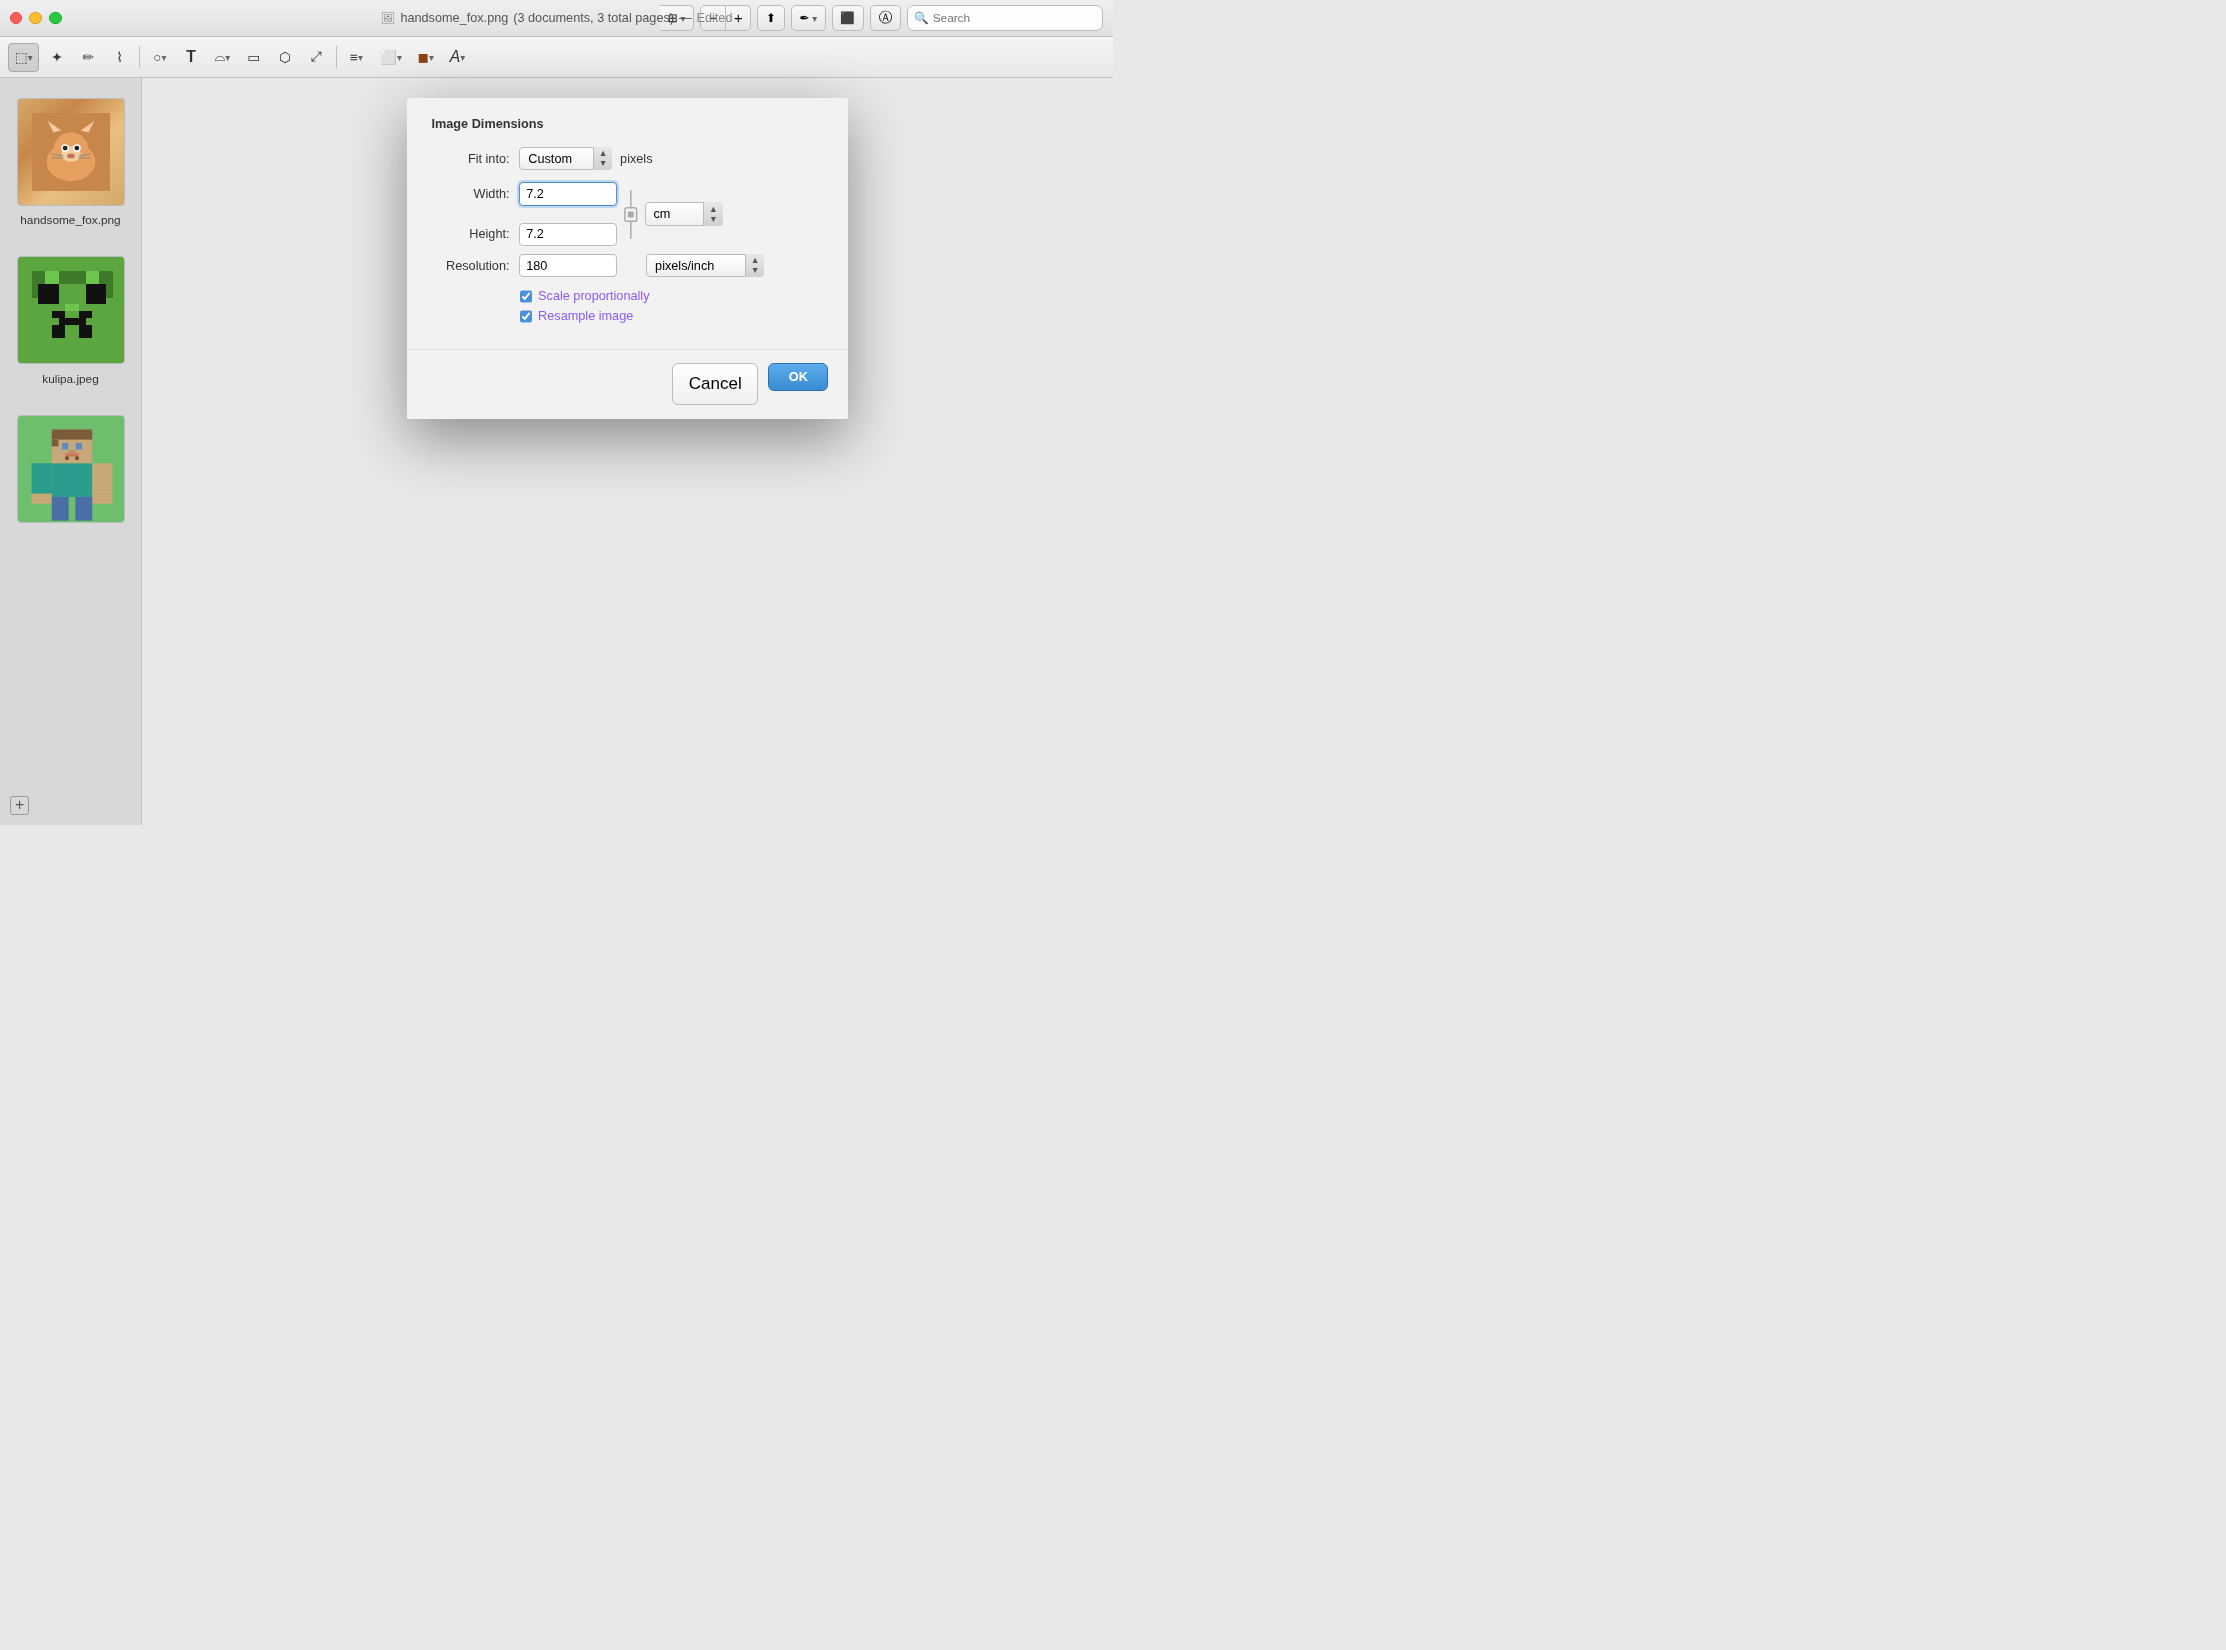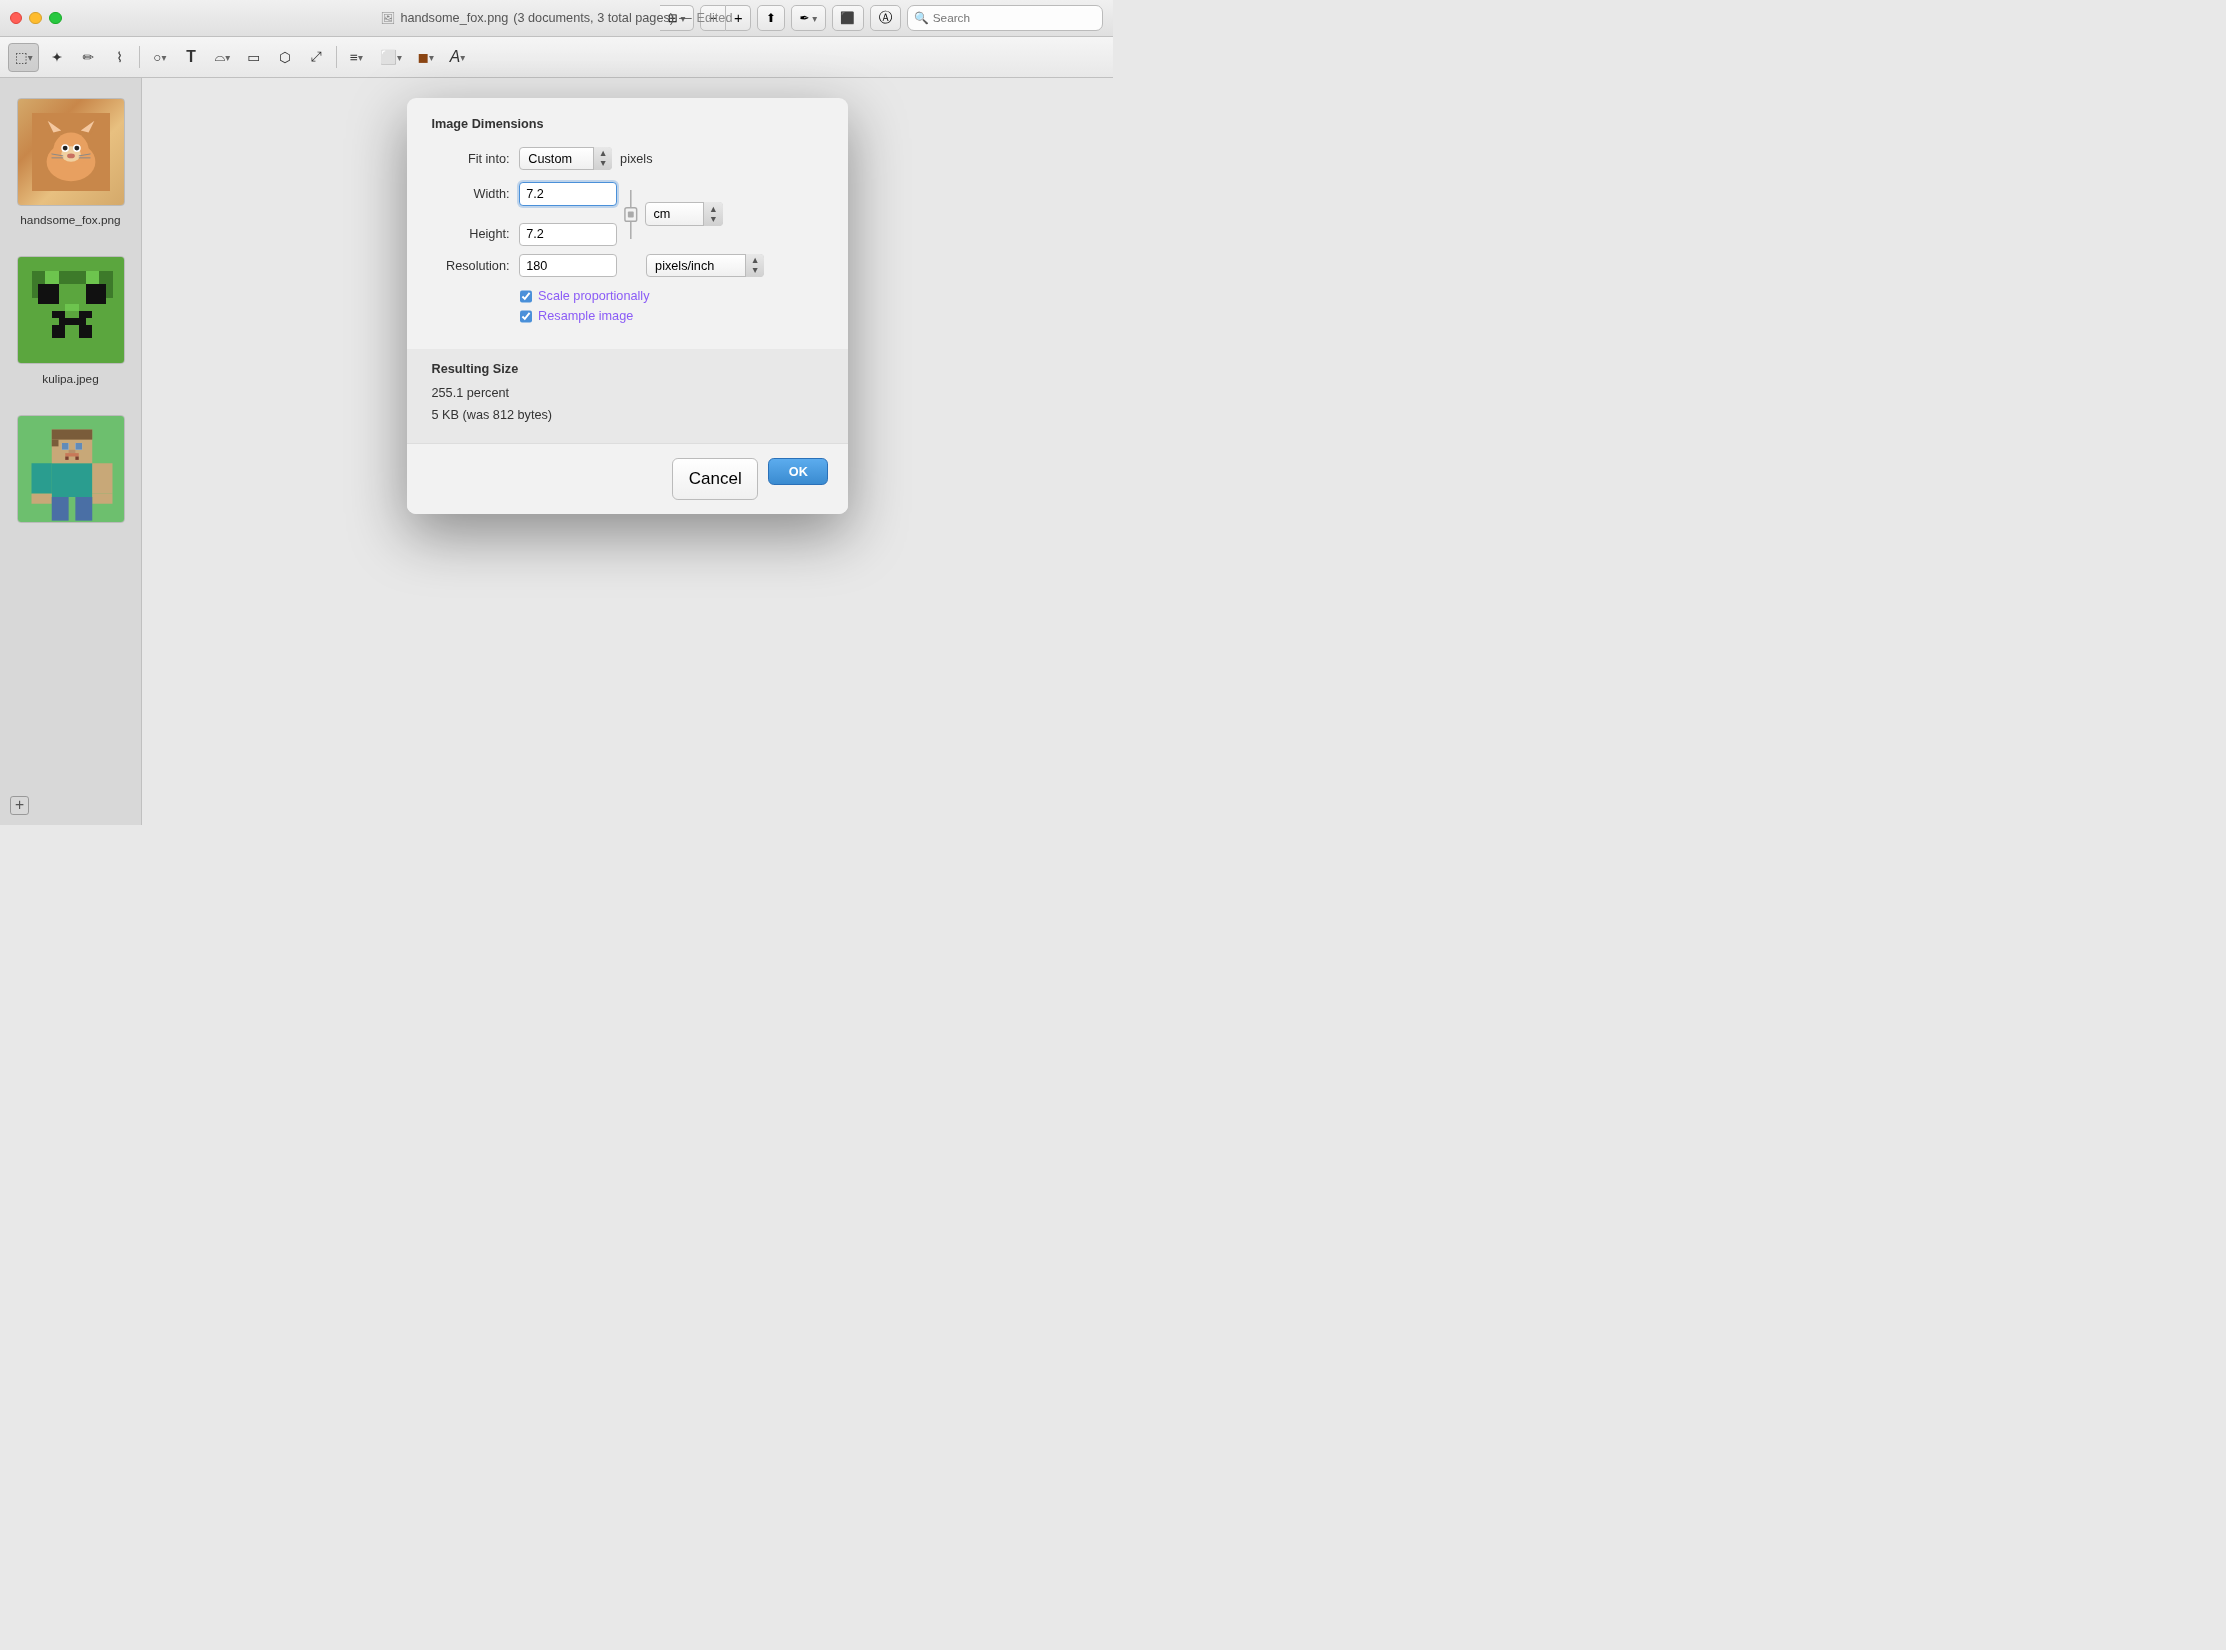--- a/index.html
+++ b/index.html
@@ -194,21 +194,21 @@
       border-radius: 2.9px;
       display: flex;
       align-items: center;
       justify-content: center;
       font-size: 15.7px;
       color: #555;
       cursor: pointer;
     }
     .dialog {
       background: #f2f2f2;
-      border-radius: 9px;
+      border-radius: 2px;
       box-shadow: 0 19.6px 59px rgba(0,0,0,0.4);
       width: 441px;
       padding: 0;
       overflow: hidden;
     }
     .dialog-body {
       padding: 19.6px 24.5px 19.6px;
     }
     .dialog-section-title {
       font-size: 12.7px;
@@ -633,25 +633,20 @@
         <div class="checkbox-row">
           <input type="checkbox" class="checkbox-input" checked="" style="">
           <span class="checkbox-label">Scale proportionally</span>
         </div>
         <div class="checkbox-row">
           <input type="checkbox" class="checkbox-input" checked="" style="">
           <span class="checkbox-label">Resample image</span>
         </div>
       </div>
 
-      <div class="resulting-size-section">
-        <div class="resulting-title">Resulting Size</div>
-        <div class="resulting-value">255.1 percent</div>
-        <div class="resulting-value">5 KB (was 812 bytes)</div>
-      </div>
 
       <div class="dialog-footer">
         <button class="btn-cancel">Cancel</button>
         <button class="btn-ok">OK</button>
       </div>
     </div>
 
   </div>
 </div>
 

